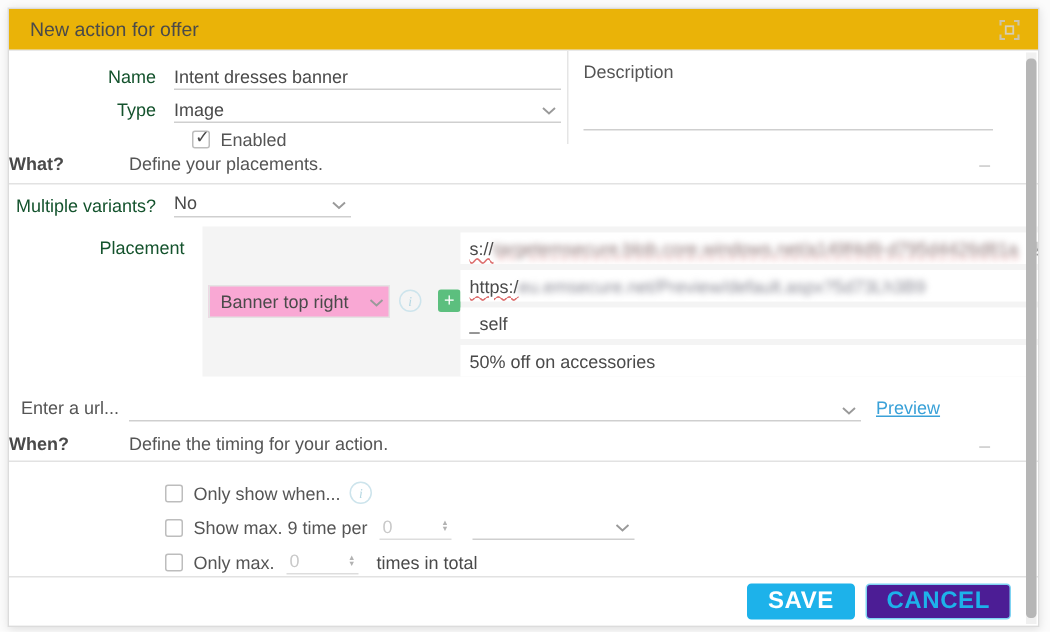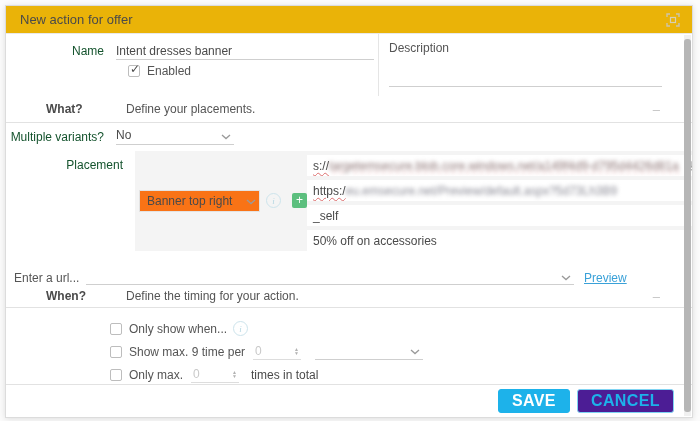--- a/index.html
+++ b/index.html
@@ -36,53 +36,53 @@
   .descarea { height:30px; border-bottom:1px solid #cfcfcf; cursor:text; }
 
   .cbrow { padding-left:122px; height:16px; display:flex; align-items:center; }
   .cb { width:12px; height:12px; border:1px solid #bdbdbd; border-radius:2px; background:#fff;
     margin-right:7px; position:relative; flex:none; cursor:pointer; }
   .cb.checked::before { content:""; }
   .cbcheck { position:absolute; left:1px; top:-4px; font-size:12px; color:#4a4a4a; font-weight:700; }
 
   
   .sechead { height:27px; display:flex; align-items:center; border-bottom:1px solid #e2e2e2; }
-  .sectitle { margin-left:40px; width:70px; font-weight:700; color:#4a4a4a; }
+  .sectitle { width:70px; font-weight:700; color:#4a4a4a; }
   .secsub { margin-left:10px; color:#555; }
   .collapse { margin-left:auto; margin-right:32px; color:#c3c3c3; font-size:13px; cursor:pointer; }
 
   
   .mvrow { height:27px; display:flex; align-items:center; }
   .mvsel { width:118px; height:17px; color:#4a4a4a; cursor:pointer; }
 
   
   .plrow { display:flex; align-items:flex-start; margin-top:1px; }
   .plrow .label { padding-top:7px;margin-left:19px; }
   .panel { flex:1; margin-right:20px; background:#f4f4f4; padding:4px 6px 6px 4px; height:100px; display:flex; }
   .pleft { width:168px; flex:none; display:flex; align-items:center; padding-top:1px; }
-  .plsel { width:122px; height:22px; background:#f97316; border:1px solid #e3e3e3; display:flex;
+  .plsel { width:122px; height:22px; background:#f9a8d4; border:1px solid #e3e3e3; display:flex;
     align-items:center; padding:0 18px 0 7px; color:#4a4a4a; position:relative; cursor:pointer; }
   .info { width:15px; height:15px; border:1px solid #cde4ec; border-radius:50%; color:#b5d7e2;
     font-size:9px; font-style:italic; font-family:"Liberation Serif",serif; display:flex;
     align-items:center; justify-content:center; margin-left:6px; flex:none; }
   .addbtn { width:15px; height:15px; background:#5cbf7e; border:none; border-radius:2px; color:#fff;
     font-size:12px; line-height:13px; margin-left:11px; cursor:pointer; flex:none; }
   .pfields { flex:1; display:flex; flex-direction:column; gap:4px; }
   .prow { display:flex; align-items:center; height:21px; }
   .pfield { background:#fff; height:21px; flex:1; display:flex; align-items:center;
     padding:0 6px; color:#4a4a4a; overflow:hidden; white-space:nowrap; }
   .spell { text-decoration:underline wavy #dd6f6f 1px; text-underline-offset:2px; }
   .blur1 { filter:blur(2.2px); color:#8d7474; text-decoration:underline wavy #dd6f6f 1px;
     overflow:hidden; flex:1; }
   .blur2 { filter:blur(2.2px); color:#8b8b96; overflow:hidden; }
   .dlicon { margin-left:auto; flex:none; padding-left:6px; cursor:pointer; }
   .dots { color:#8a8a8a; margin:0 6px 4px 8px; letter-spacing:1px; cursor:pointer; }
 
   
-  .urlrow { display:flex; align-items:flex-end; margin-top:14px; height:20px; }
+  .urlrow { display:flex; align-items:flex-start; margin-top:14px; height:20px; }
   .urllabel { margin-left:8px; width:72px; color:#555; }
   .urlsel { width:488px; height:16px; cursor:text; }
   .preview { margin-left:10px; color:#3aa1d8; text-decoration:underline; font-size:12px; cursor:pointer; }
 
   
   .whenrows { padding:9px 0 0 104px; }
   .chkrow { display:flex; align-items:center; height:23px; color:#555; }
   .num { width:48px; height:16px; border-bottom:1px solid #ddd; display:flex; align-items:center;
     padding:0 2px; color:#c9c9c9; margin-left:8px; }
   .spin { margin-left:auto; display:flex; flex-direction:column; align-items:center; line-height:4px;
@@ -120,20 +120,31 @@
     </span>
   </div>
 
   <div class="mbody">
 
     <div class="topgrid">
       <div class="tleft">
         <div class="frow">
           <span class="label">Name</span>
           <span class="tinput uline">Intent dresses banner</span>
+        </div>
+        <div class="frow">
+          <span class="label">Type</span>
+          <span class="tinput uline select">
+            <span>Image</span>
+            <span class="chev">
+              <svg width="10" height="6">
+                  <polyline points="1,1 5,4.6 9,1" fill="none" stroke="#9a9a9a" stroke-width="1.3"></polyline>
+                </svg>
+            </span>
+          </span>
         </div>
         <div class="cbrow">
           <span class="cb checked">
             <span class="cbcheck">✓</span>
           </span>
           <span>Enabled</span>
         </div>
       </div>
       <div class="tright">
         <div class="desclabel">Description</div>

